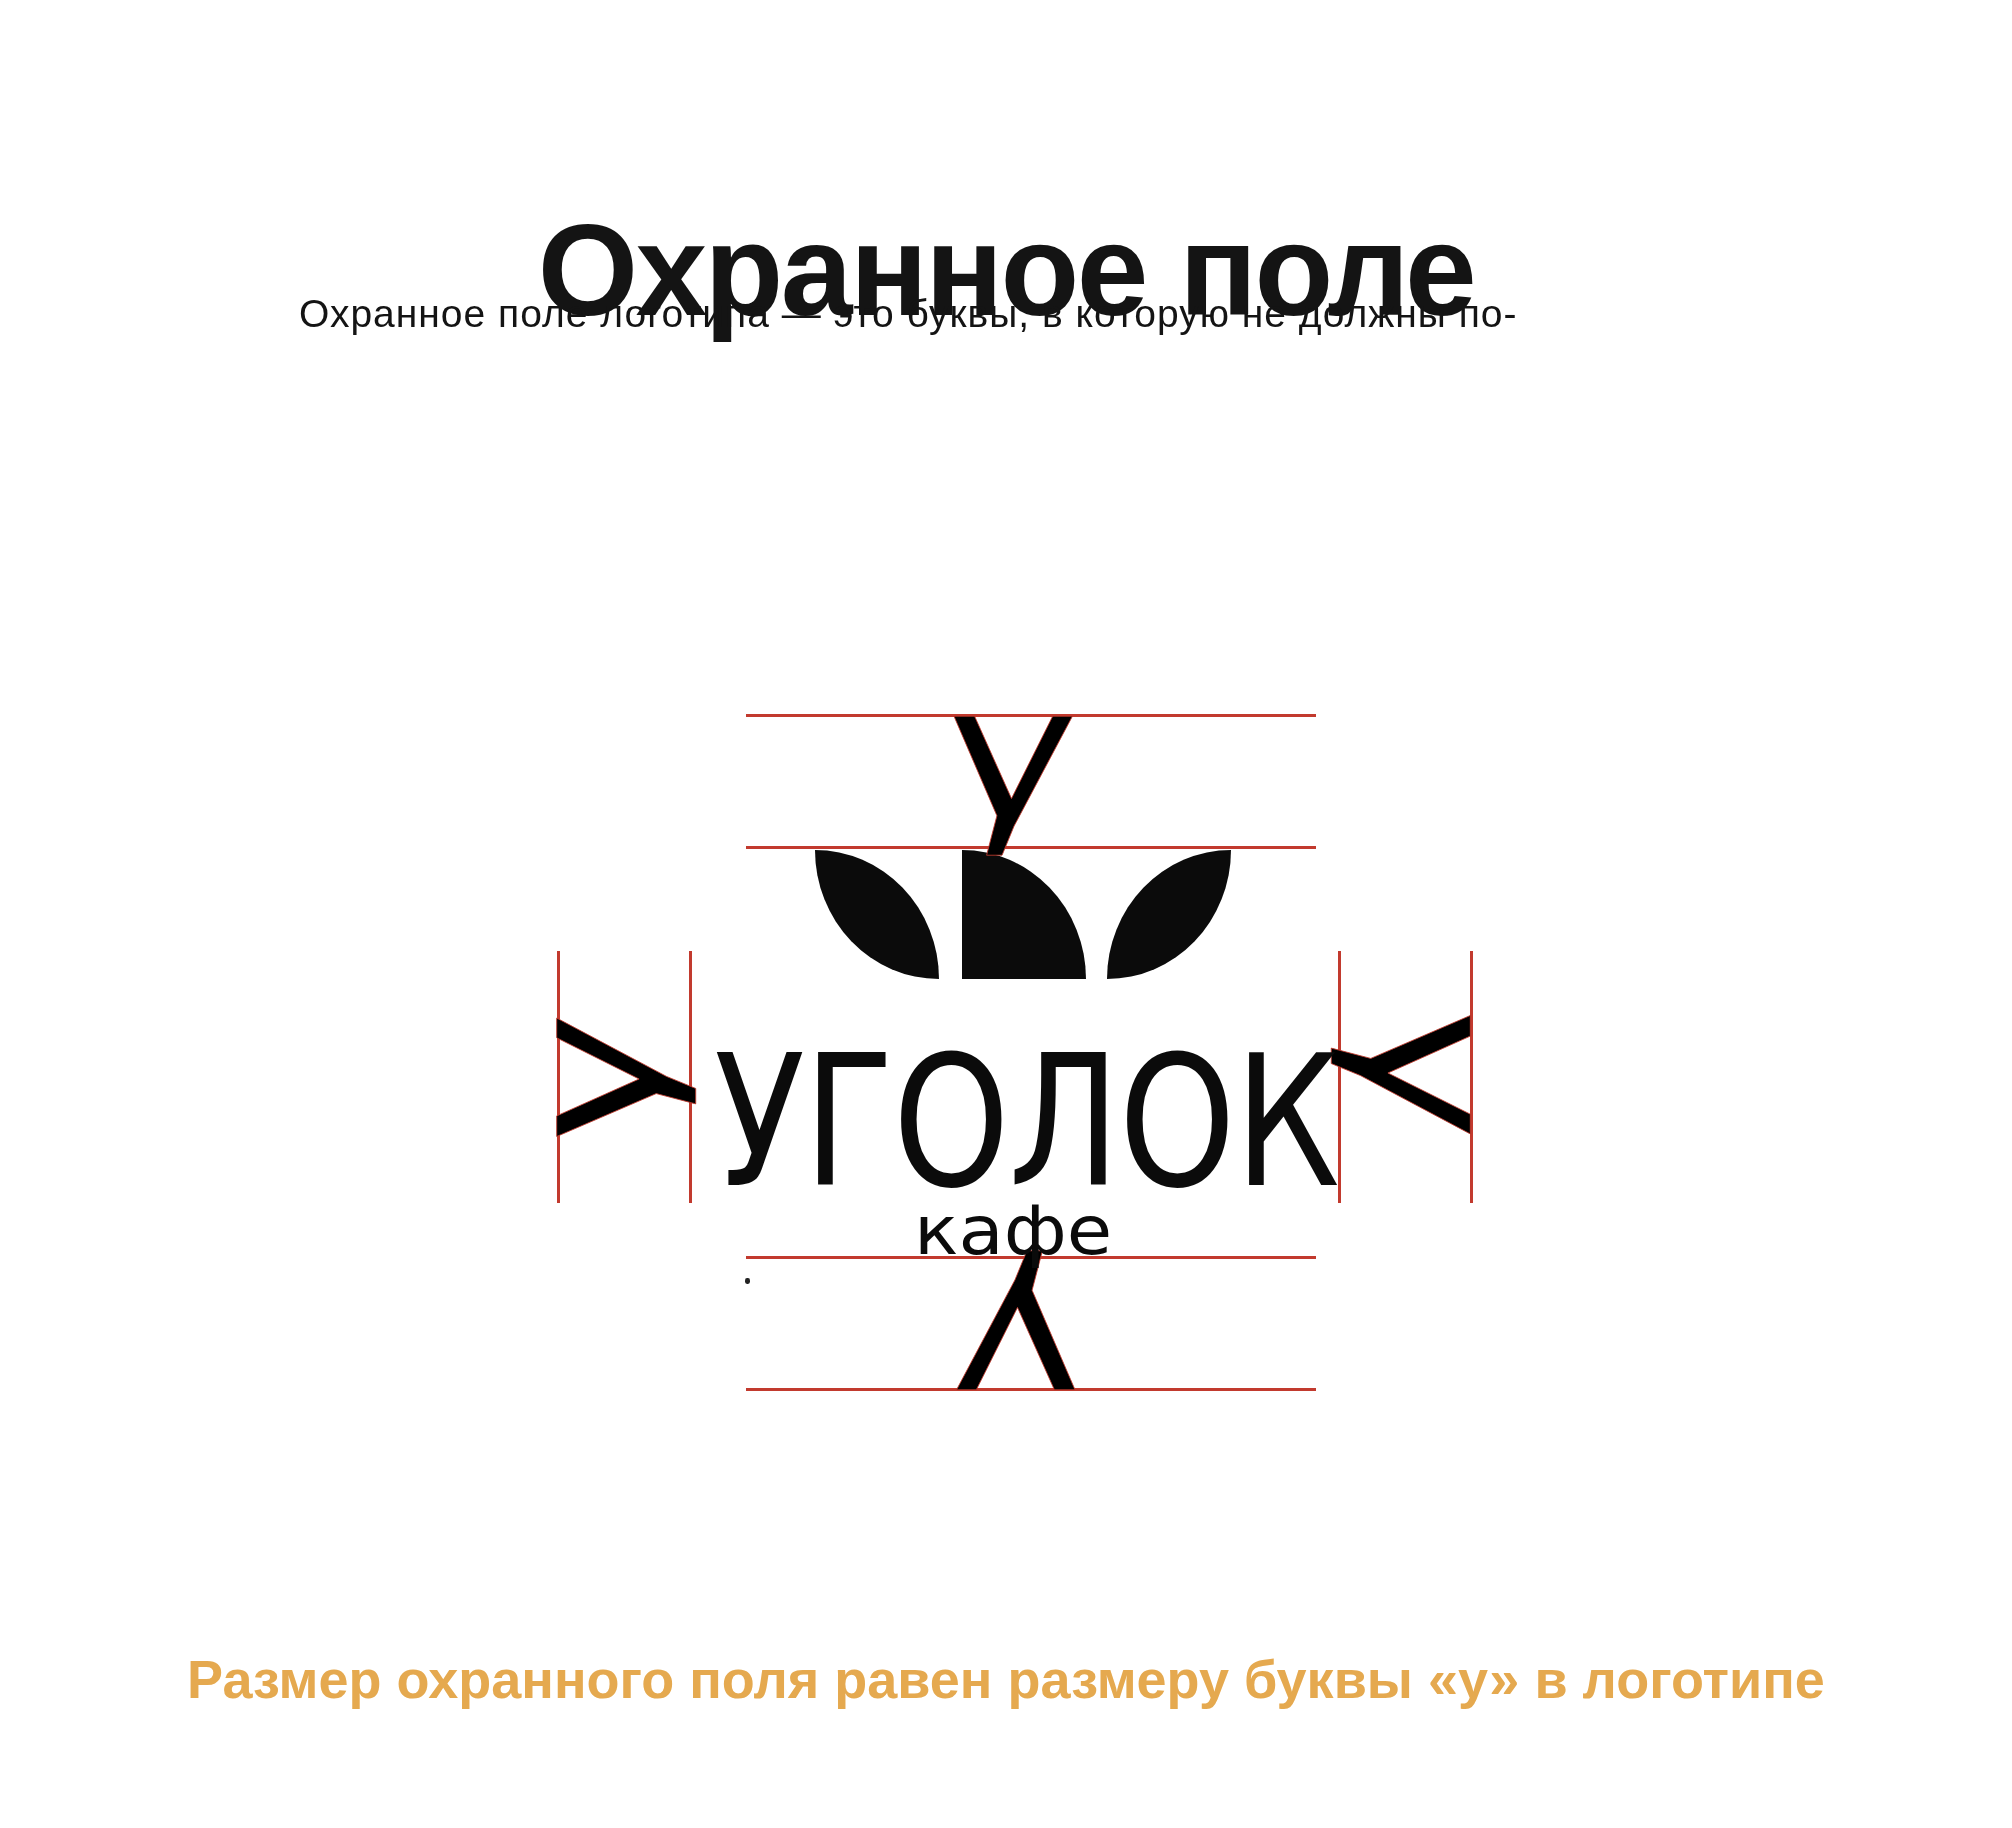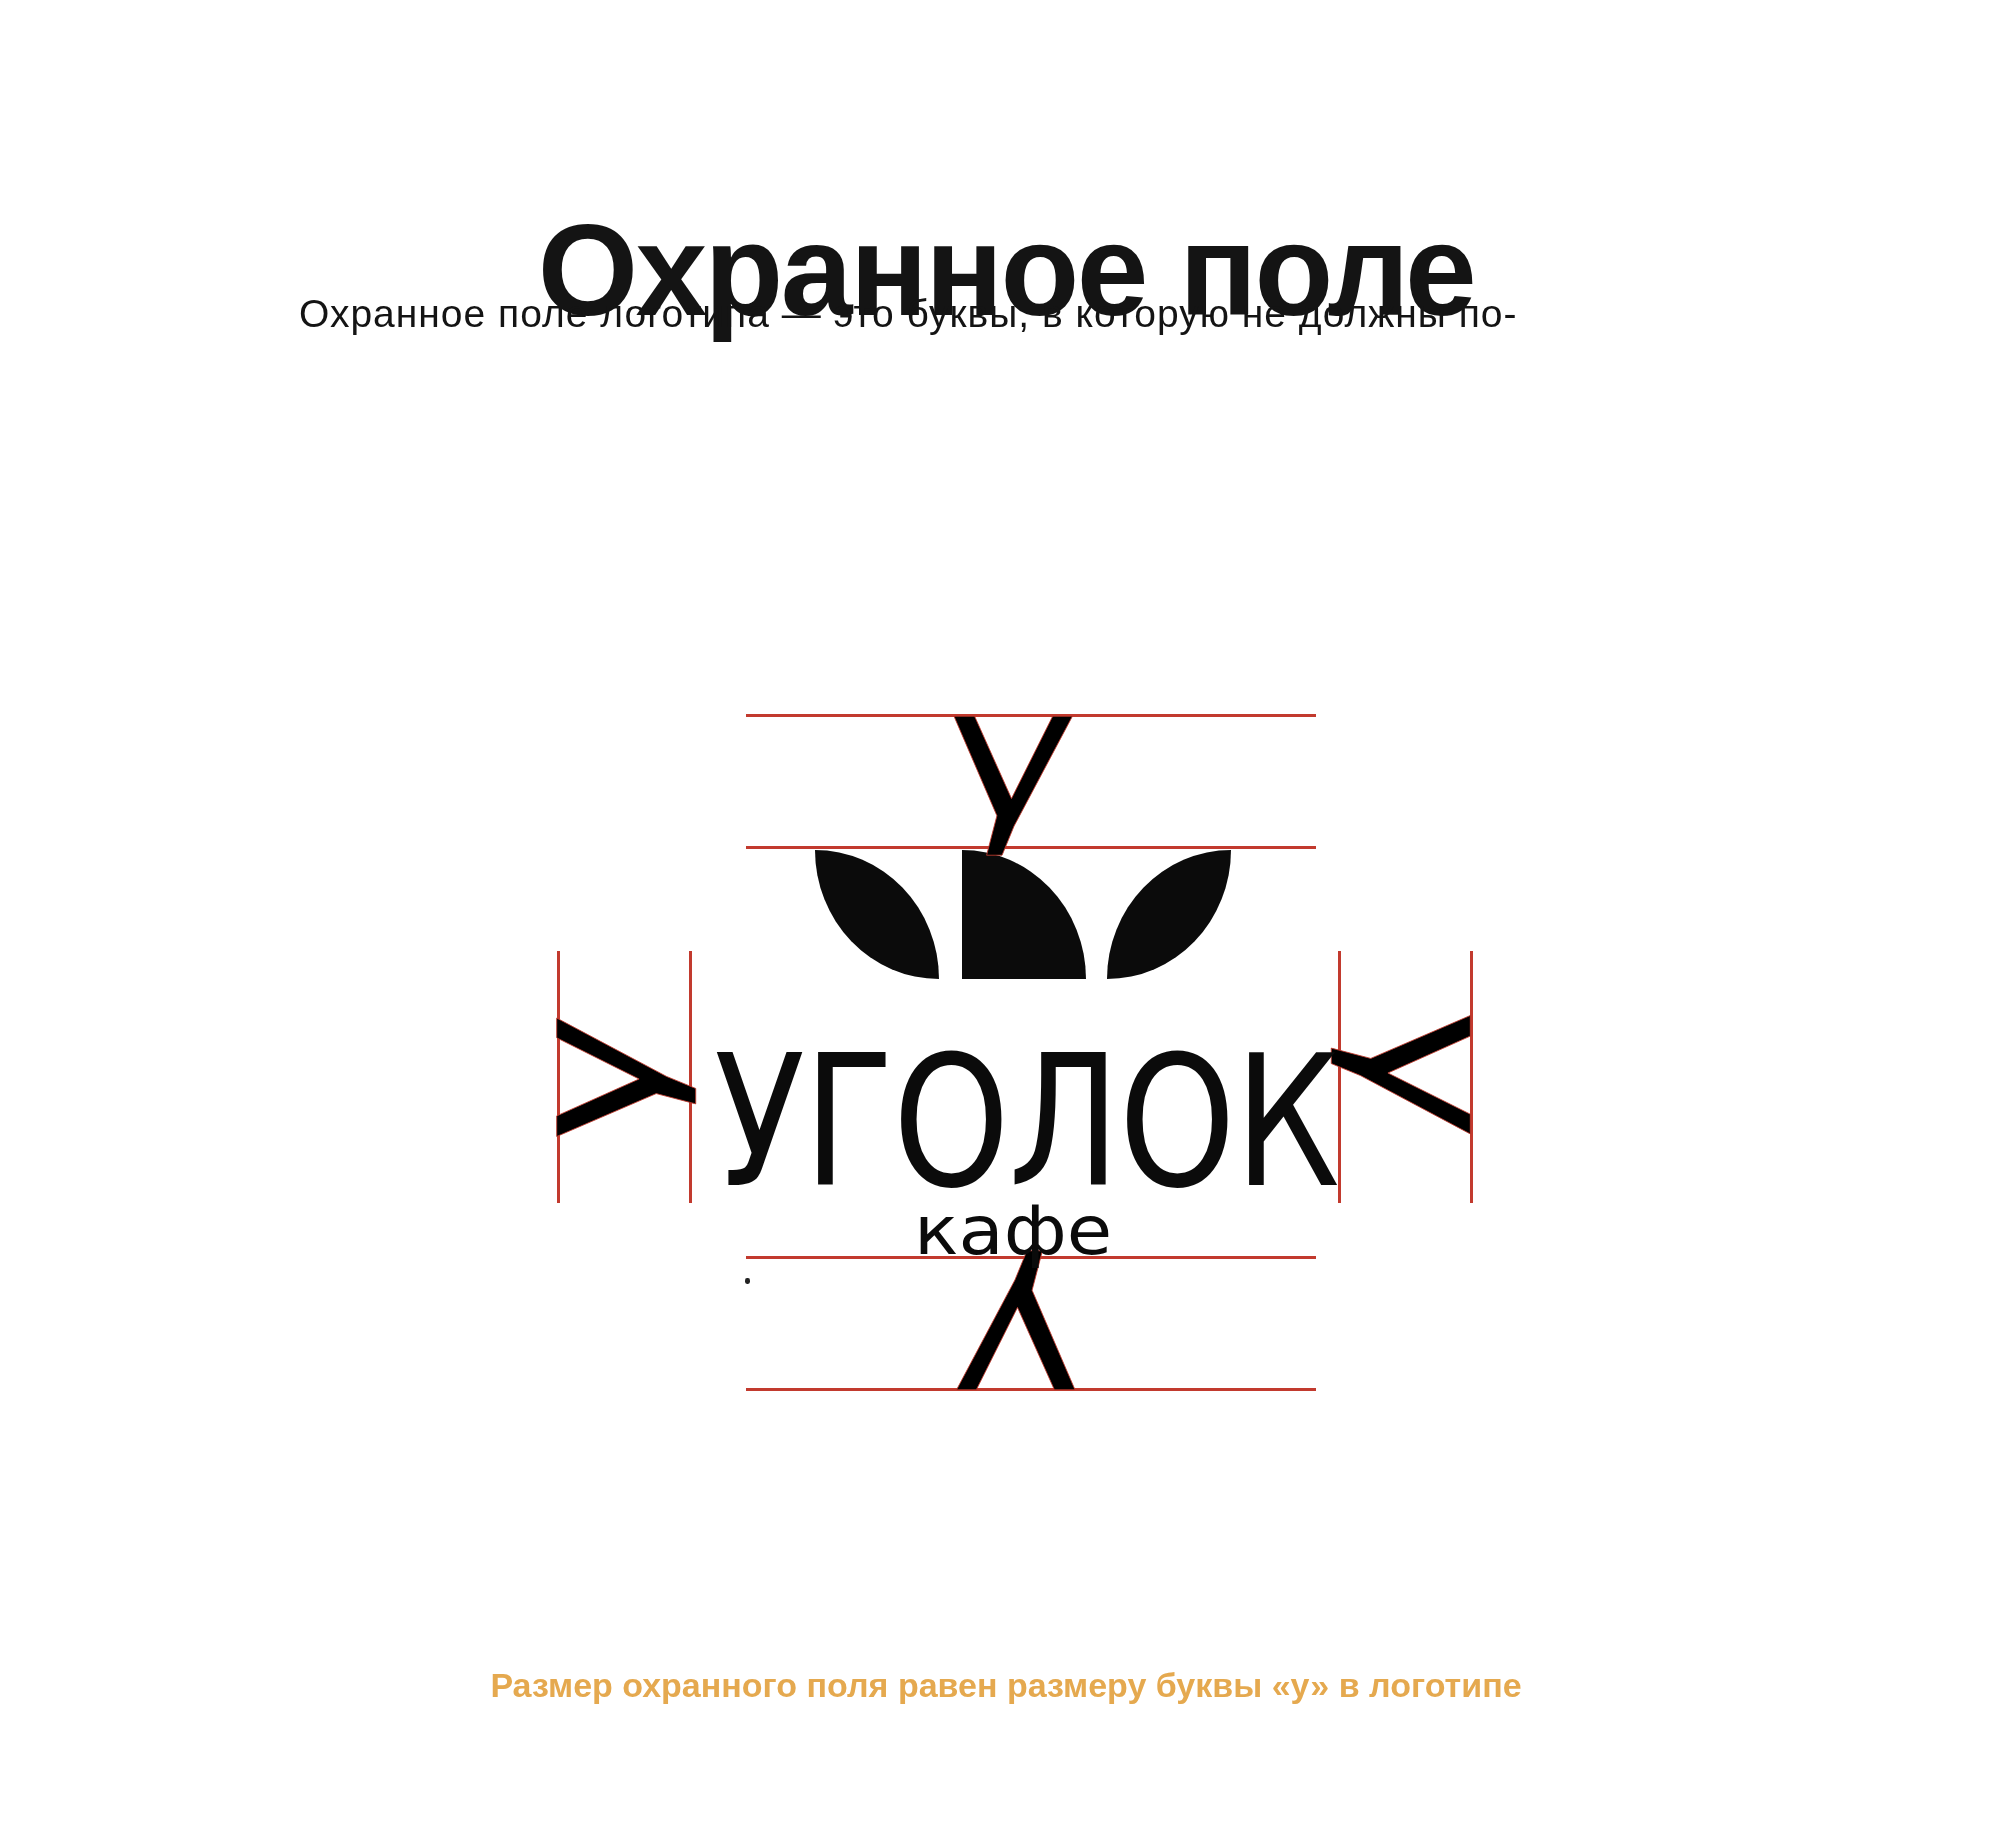--- a/index.html
+++ b/index.html
@@ -49,21 +49,21 @@
     font-family:"DejaVu Sans",sans-serif;font-size:212px;font-weight:500;
     fill:var(--logo-black);letter-spacing:-2px;
   }
   .subtitle-svg{position:absolute;left:906px;top:1200px;width:206px;height:95px;overflow:visible;}
   .subtitle-svg text{
     font-family:"DejaVu Sans",sans-serif;font-size:78px;fill:var(--logo-black);
   }
   .tiny-dot{position:absolute;left:737px;top:1278px;width:5.2px;height:6px;background:#222;border-radius:40%;}
   .caption{
     position:absolute;left:0;top:1648px;width:2012px;text-align:center;
-    font-size:34px;font-weight:bold;letter-spacing:0px;color:var(--caption-gold);margin-top:18px;
+    font-size:54px;font-weight:bold;letter-spacing:0px;color:var(--caption-gold);
   }
 </style>
 </head>
 <body>
 
 <div class="page">
 
   <h1 class="page-title">Охранное поле</h1>
 
   <div class="description">

